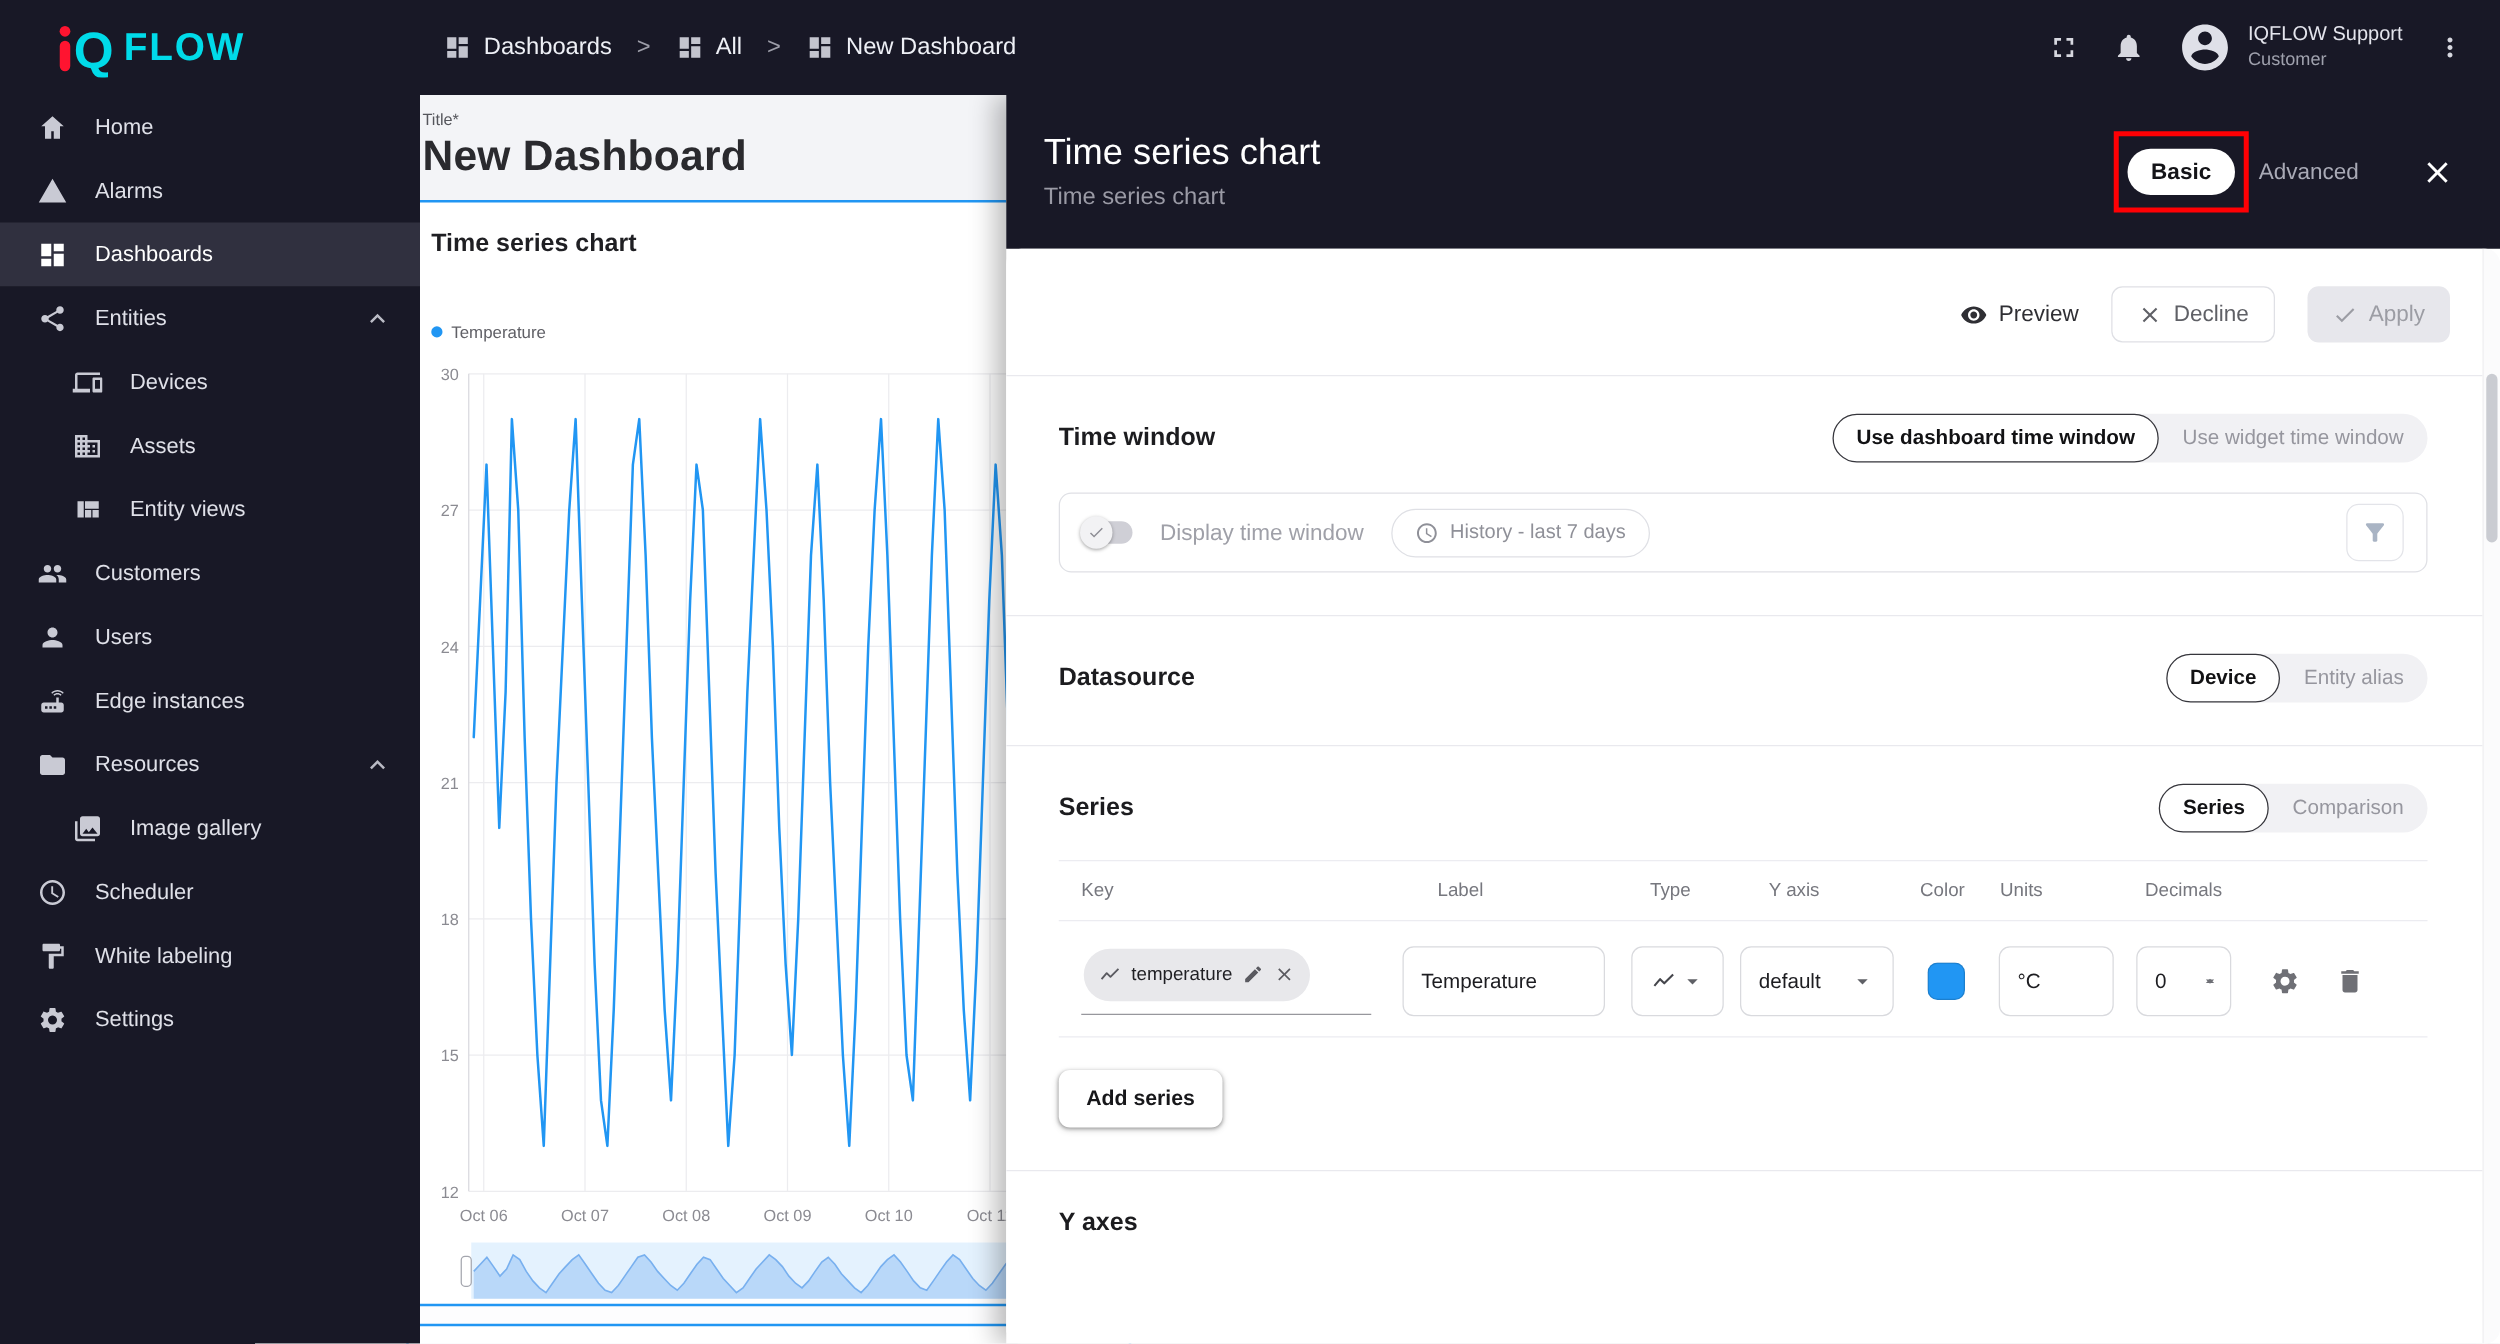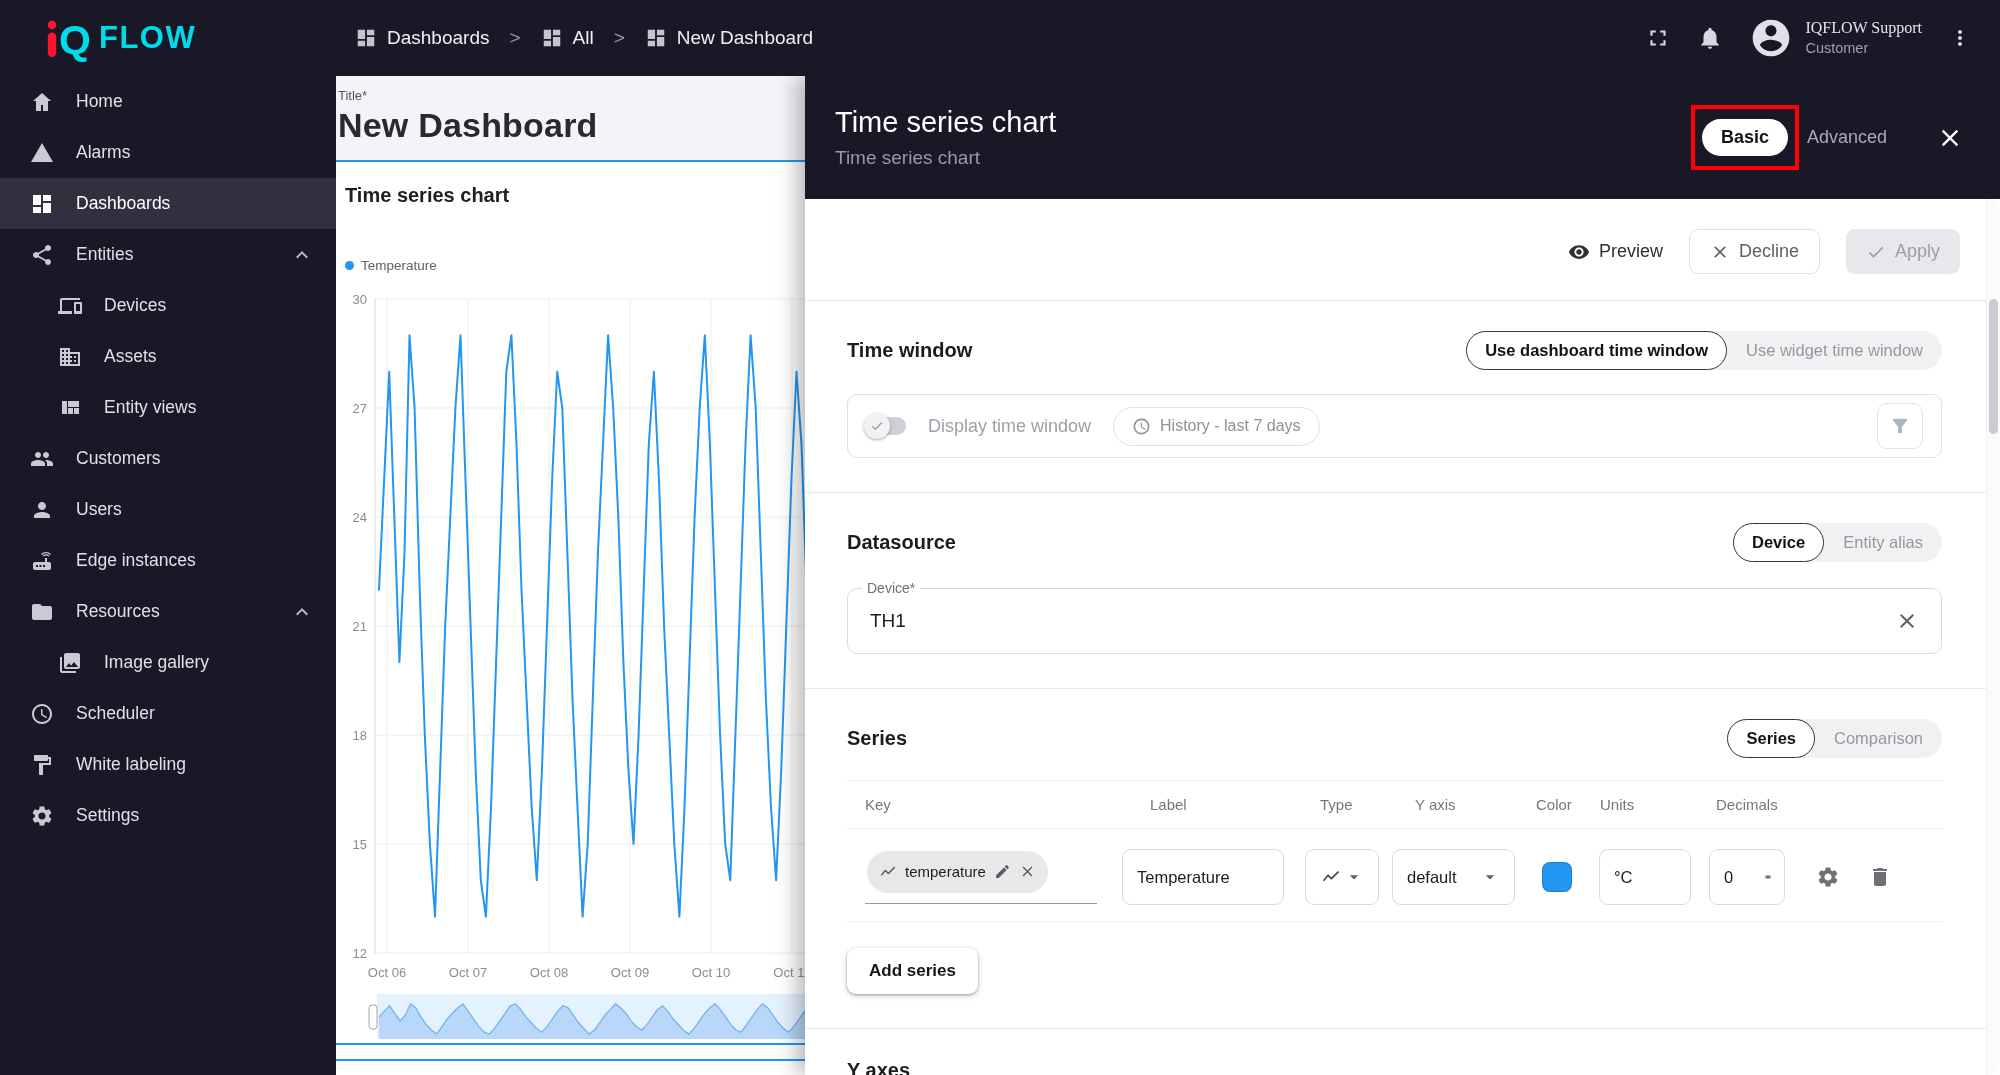--- a/index.html
+++ b/index.html
@@ -12,21 +12,21 @@
   .logo { display:flex; align-items:center; gap:2px; margin-left:45px; width:250px; }
   .logo-text { color:#00dbe9; font-size:31px; font-weight:800; letter-spacing:1.5px; }
   .crumbs { display:flex; align-items:center; margin-left:60px; }
   .crumb { display:flex; align-items:center; gap:10px; color:#eef0f6; font-size:19px; font-weight:500; cursor:pointer; }
   .crumb .ic { color:#c3c4ce; }
   .crumb-sep { color:#9d9ea9; font-size:19px; margin:0 20px; }
   .top-right { margin-left:auto; display:flex; align-items:center; gap:26px; margin-right:28px; }
   .tb-icon { color:#d6d7df; display:flex; cursor:pointer; }
   .user { display:flex; align-items:center; gap:12px; cursor:pointer; color:#e6e7ee; }
   .user-meta { display:flex; flex-direction:column; line-height:1.3; }
-  .user-name { font-size:16px; color:#e3e4ec;font-family:Liberation Serif, serif; }
+  .user-name { font-size:16px; color:#e3e4ec; }
   .user-role { font-size:14.5px; color:#9fa1ad; }
 
   
   .sidebar { position:absolute; left:0; top:76px; width:336px; bottom:0; background:#181826; z-index:25; }
   .side-item { height:51px; display:flex; align-items:center; gap:22px; padding-left:30px; padding-right:22px; color:#dfe0e8; font-size:17.5px; font-weight:500; cursor:pointer; }
   .side-item .ic { color:#c9cad4; }
   .side-item.indent { padding-left:58px; }
   .side-item.active { background:#30303f; color:#ffffff; }
   .side-item.active .ic { color:#ffffff; }
   .side-item .chev { margin-left:auto; color:#b9bac4; }
@@ -425,29 +425,20 @@
       <div class="hdiv"></div>
 
       <section class="sect">
         <div class="sect-head">
           <h3>Datasource</h3>
           <div class="tgroup">
               <span class="tpill sel">Device</span>
               <span class="tpill">Entity alias</span>
             </div>
         </div>
-        <div class="field">
-          <span class="float-label">Device*</span>
-          <span class="field-value">TH1</span>
-          <span class="field-clear">
-              <svg viewBox="0 0 24 24" width="24" height="24" class="ic">
-                <path d="M19 6.41L17.59 5 12 10.59 6.41 5 5 6.41 10.59 12 5 17.59 6.41 19 12 13.41 17.59 19 19 17.59 13.41 12z" fill="currentColor"></path>
-              </svg>
-            </span>
-        </div>
       </section>
 
       <div class="hdiv"></div>
 
       <section class="sect">
         <div class="sect-head">
           <h3>Series</h3>
           <div class="tgroup">
               <span class="tpill sel">Series</span>
               <span class="tpill">Comparison</span>

